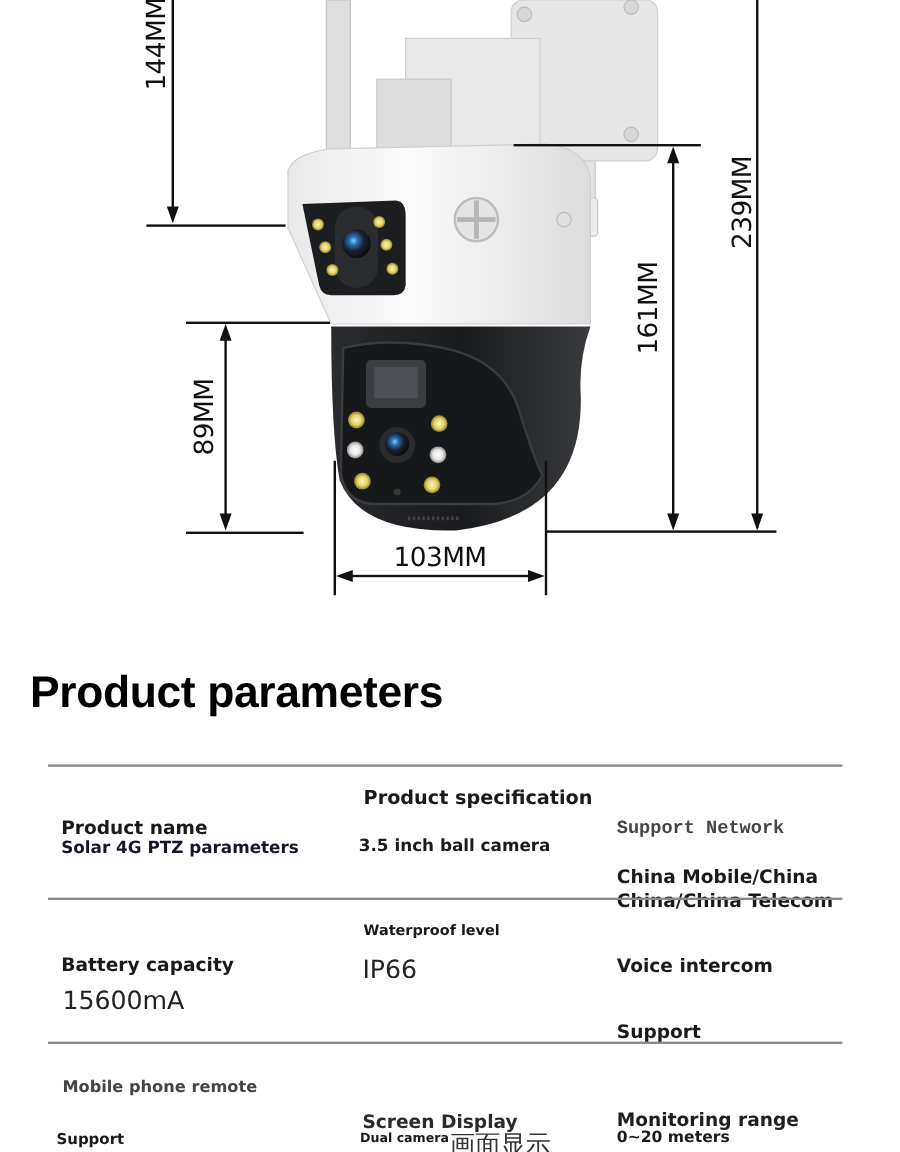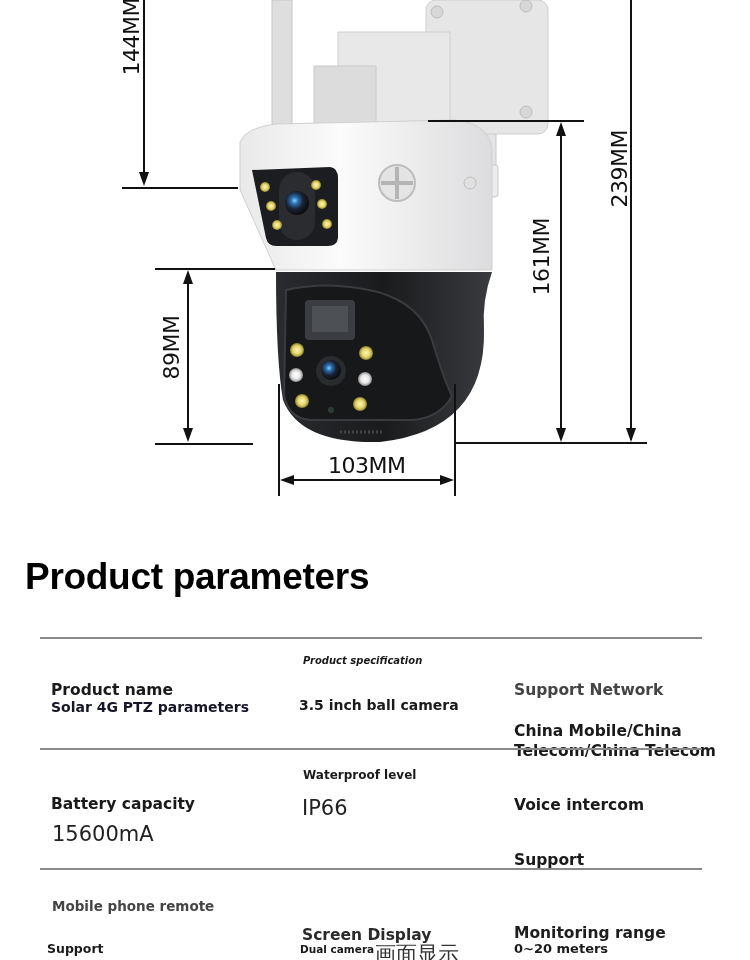--- a/index.html
+++ b/index.html
@@ -143,26 +143,26 @@
 
 <div class="title">Product parameters</div>
 
 <div>
   <div class="sep" style="top:637px;"></div>
 
   <div>
     <div class="cell lbl-lg" style="left:51px;top:653px;">Product name</div>
     <div class="cell lbl-sm" style="left:51px;top:699px;font-size:14px;color:#161628;">Solar 4G PTZ parameters</div>
 
-    <div class="cell lbl-sm" style="left:303px;top:655px;font-size:10px;font-style:italic;">Product specification</div>
+    <div class="cell lbl-sm" style="left:303px;top:655px;font-size:16px;">Product specification</div>
     <div class="cell lbl-sm" style="left:299px;top:697px;font-size:14px;">3.5 inch ball camera</div>
 
-    <div class="cell lbl-lg gray" style="left:514px;top:653px;color:#444;">Support Network</div>
+    <div class="cell lbl-lg gray" style="left:514px;top:653px;color:#444;font-family:Liberation Mono, monospace;">Support Network</div>
     <div class="cell lbl-lg" style="left:514px;top:694px;">China Mobile/China</div>
-    <div class="cell lbl-lg" style="left:514px;top:714px;">Telecom/China Telecom</div>
+    <div class="cell lbl-lg" style="left:514px;top:714px;">China/China Telecom</div>
   </div>
 
   <div class="sep" style="top:748px;"></div>
 
   <div>
     <div class="cell lbl-lg" style="left:51px;top:767px;">Battery capacity</div>
     <div class="cell val-lg" style="left:52px;top:822px;">15600mA</div>
 
     <div class="cell lbl-sm" style="left:303px;top:768px;font-size:12px;">Waterproof level</div>
     <div class="cell val-lg" style="left:302px;top:796px;">IP66</div>

